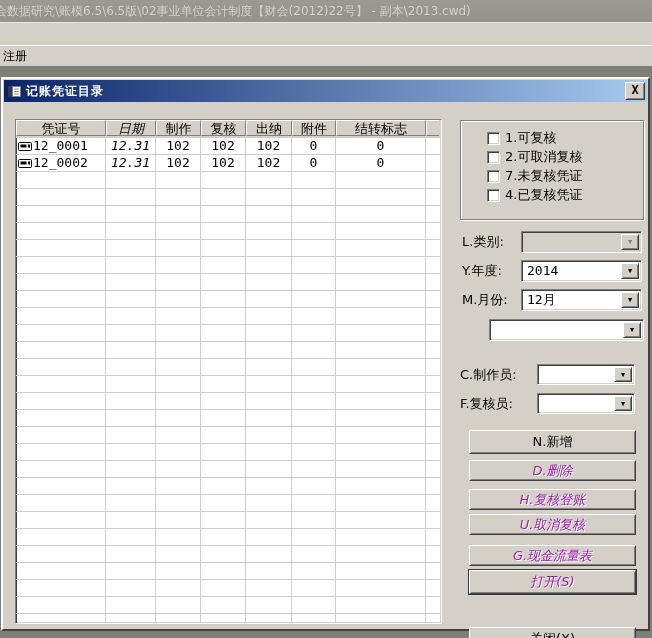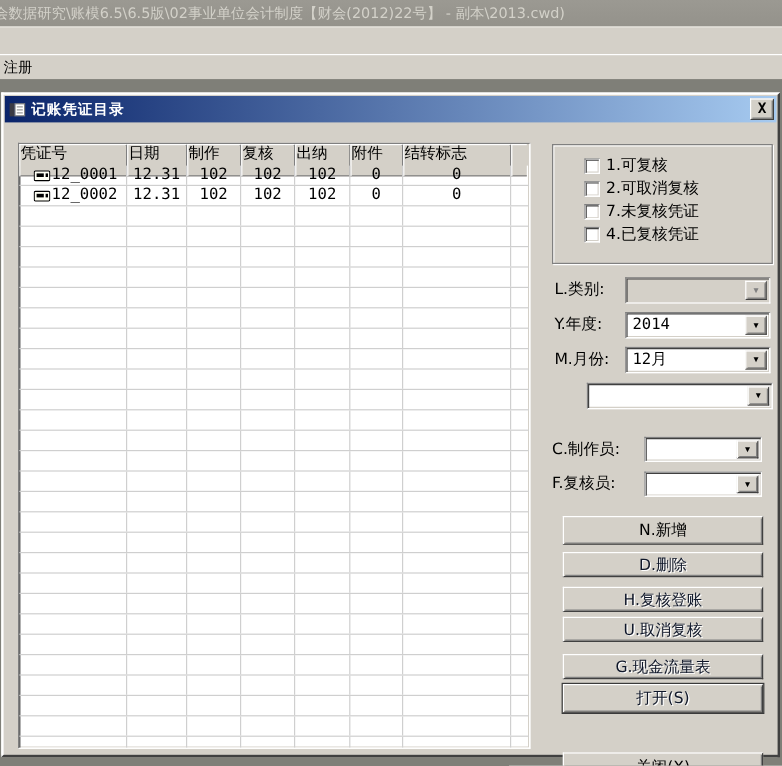--- a/index.html
+++ b/index.html
@@ -45,32 +45,32 @@
     text-align:center;line-height:14px;font-weight:bold;font-family:"DejaVu Sans Mono",monospace;color:#000;
   }
 
   
   .vtable{
     position:absolute;left:12px;top:40px;width:427px;height:505px;background:#fff;
     box-sizing:border-box;overflow:hidden;
   }
   .thead{display:flex;height:18px;background:#d4d0c8;}
   .hcell{
-    box-sizing:border-box;height:27px;line-height:16px;text-align:left;
+    box-sizing:border-box;height:16px;line-height:16px;text-align:center;
     border:1px solid;border-color:#fff #808080 #808080 #fff;
     background:#d4d0c8;font-size:13px;overflow:hidden;white-space:nowrap;flex:0 0 auto;
   }
   .trow{display:flex;height:17px;box-sizing:border-box;border-bottom:1px solid #cfcfcf;}
   .tcell{
     box-sizing:border-box;border-right:1px solid #cfcfcf;overflow:hidden;white-space:nowrap;
     font-family:"DejaVu Sans Mono","Liberation Mono",monospace;font-size:13px;line-height:16px;
     text-align:center;flex:0 0 auto;
   }
-  .tcell.first{text-align:left;display:flex;align-items:center;gap:1px;padding-left:12px;}
-  .c0{width:90px;} .c1{width:50px;} .c2{width:45px;} .c3{width:45px;}
+  .tcell.first{text-align:left;display:flex;align-items:center;gap:1px;padding-left:2px;}
+  .c0{width:90px;} .c1{width:50px;font-style:italic;} .c2{width:45px;} .c3{width:45px;}
   .c4{width:46px;} .c5{width:44px;} .c6{width:90px;} .c7{width:13px;border-right:none;}
 
   
   .groupbox{
     position:absolute;left:457px;top:41px;width:184px;height:100px;box-sizing:border-box;
     border:1px solid #808080;box-shadow:inset 1px 1px 0 #fff,1px 1px 0 #fff;
   }
   .cbrow{position:absolute;left:26px;height:16px;display:flex;align-items:center;gap:5px;font-size:13px;}
   .checkbox{
     width:13px;height:13px;background:#fff;box-sizing:border-box;
@@ -90,21 +90,21 @@
   }
   .combo.disabled{background:#d4d0c8;}
   .combo.disabled .arrowbtn{color:#808080;}
 
   
   .btn{
     position:absolute;left:466px;width:167px;box-sizing:border-box;background:#d4d0c8;
     border:1px solid;border-color:#fff #404040 #404040 #fff;box-shadow:inset 1px 1px 0 #d4d0c8,inset -1px -1px 0 #808080;
     text-align:center;font-size:13px;display:flex;align-items:center;justify-content:center;
   }
-  .btn.disabled{color:#0f172a;text-shadow:1px 1px 0 #fff;}
+  .btn.disabled{color:#a21caf;text-shadow:1px 1px 0 #fff;font-style:italic;}
   .btn.default{outline:1px solid #3a3a3a;}
 </style>
 </head>
 <body>
 
 <div class="app-titlebar">
   <span>会数据研究\账模6.5\6.5版\02事业单位会计制度【财会(2012)22号】 - 副本\2013.cwd)</span>
 </div>
 <div class="chrome-band"></div>
 <div class="menubar">

